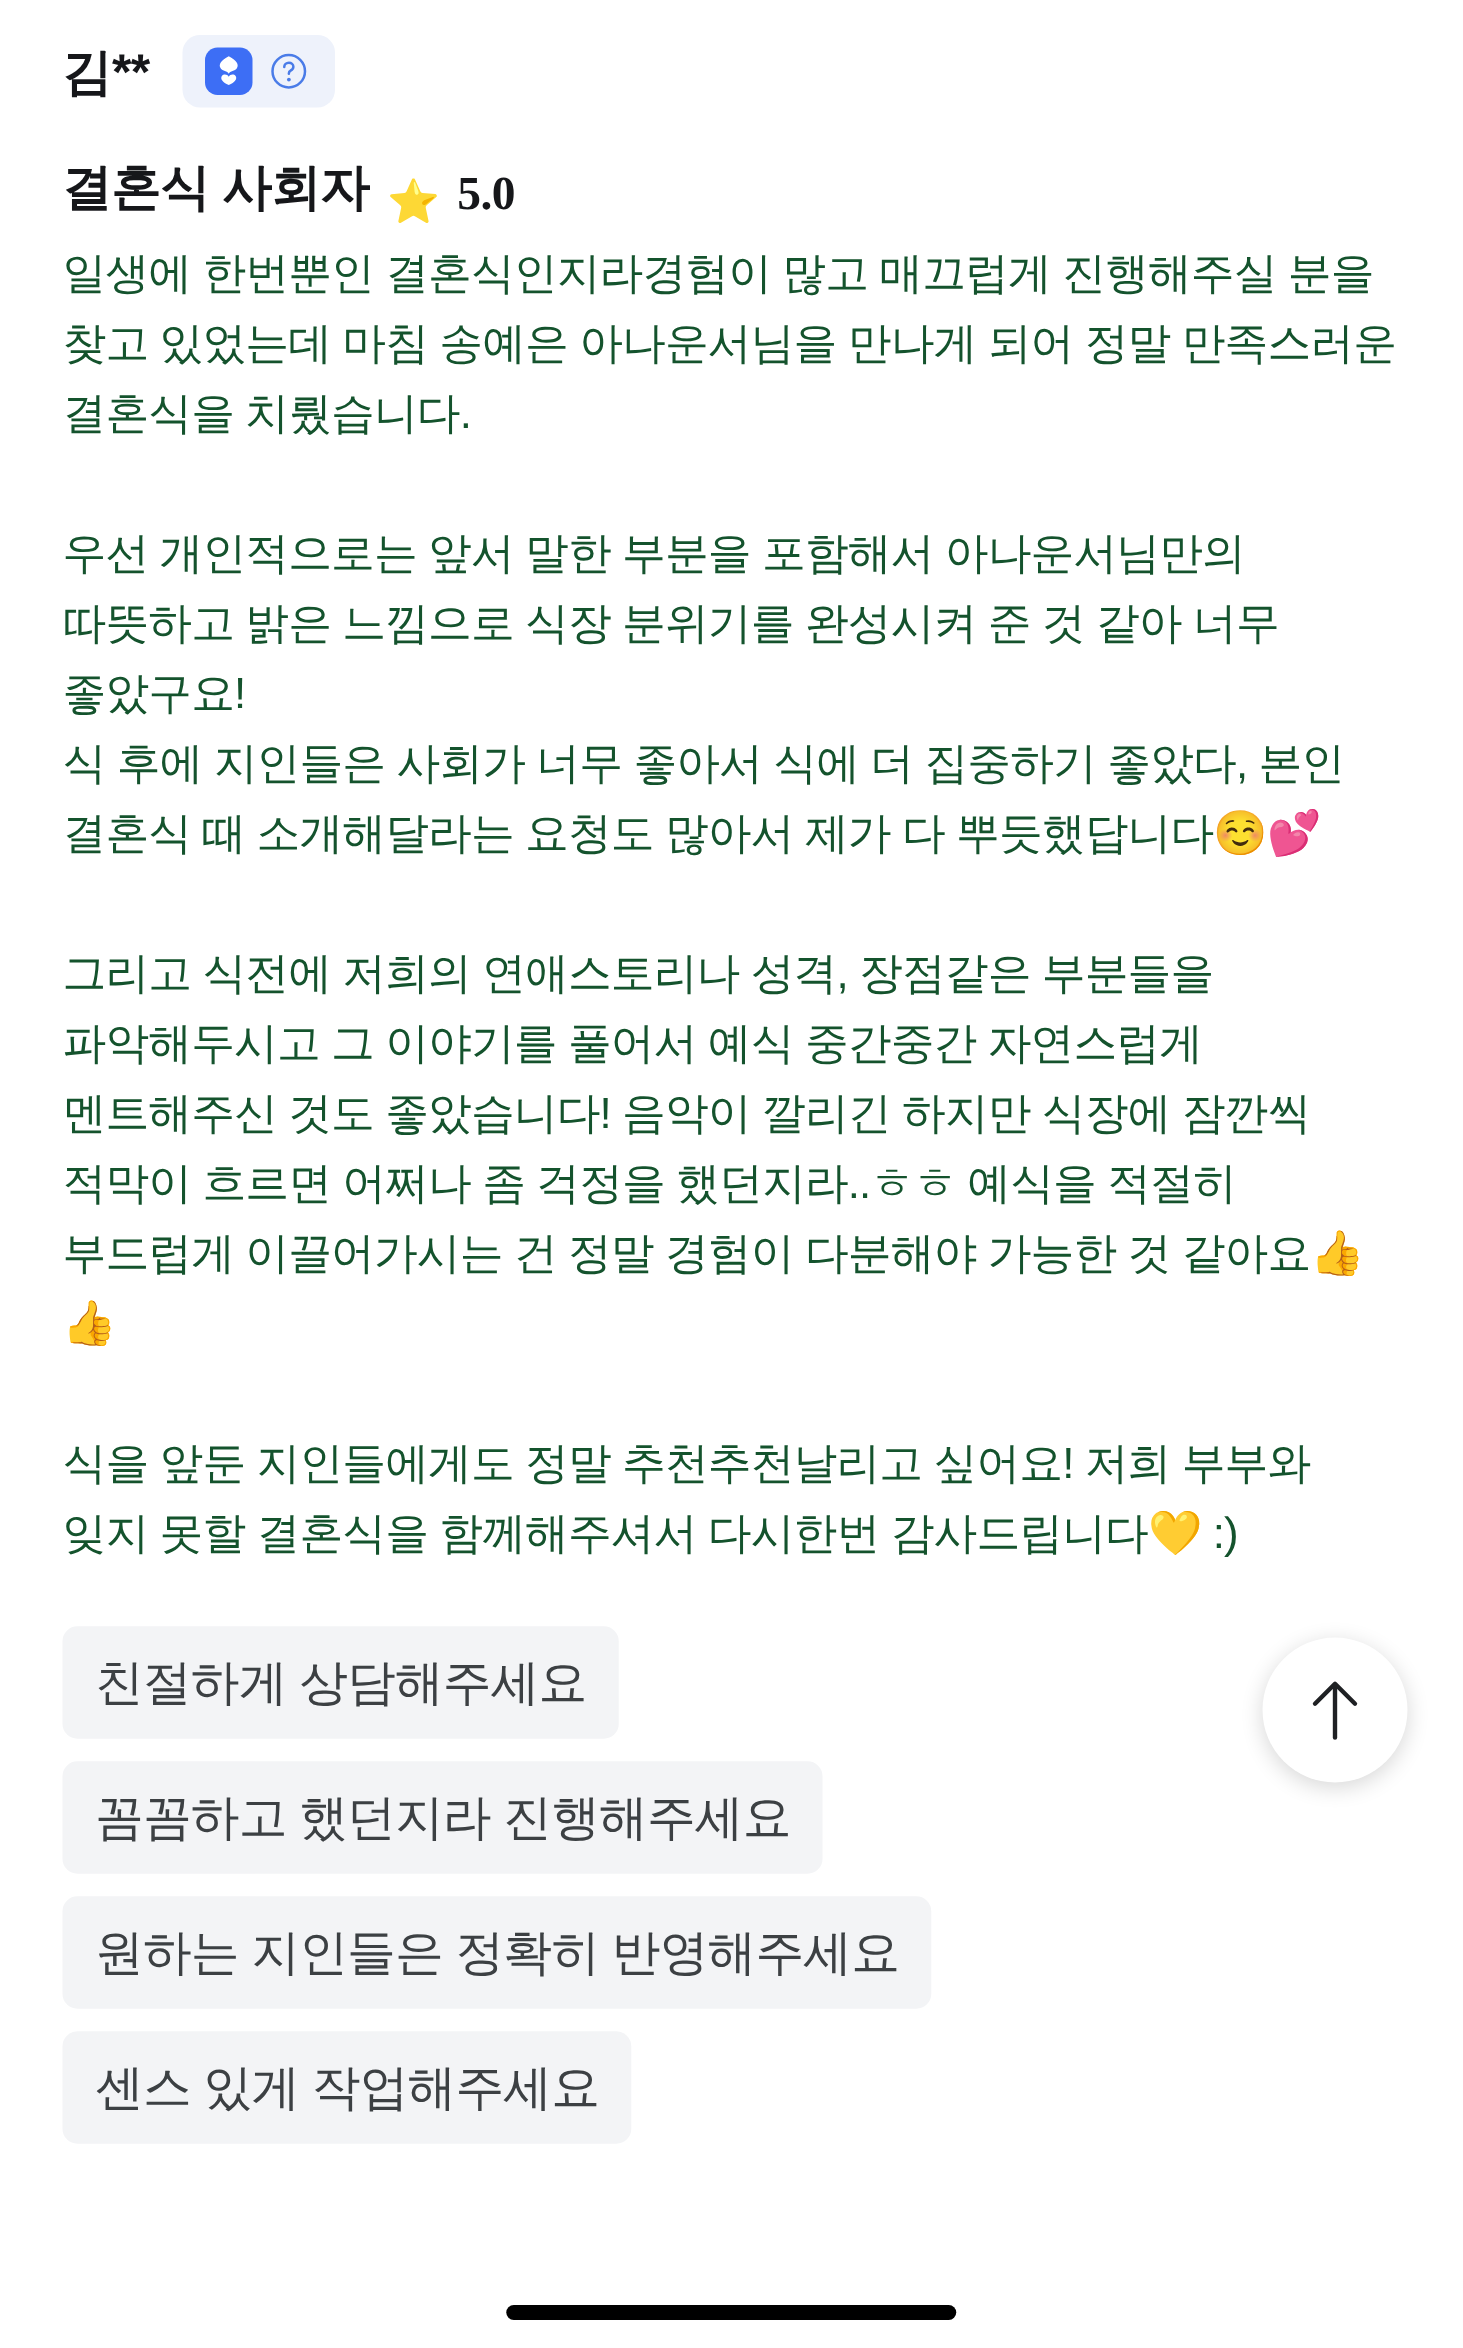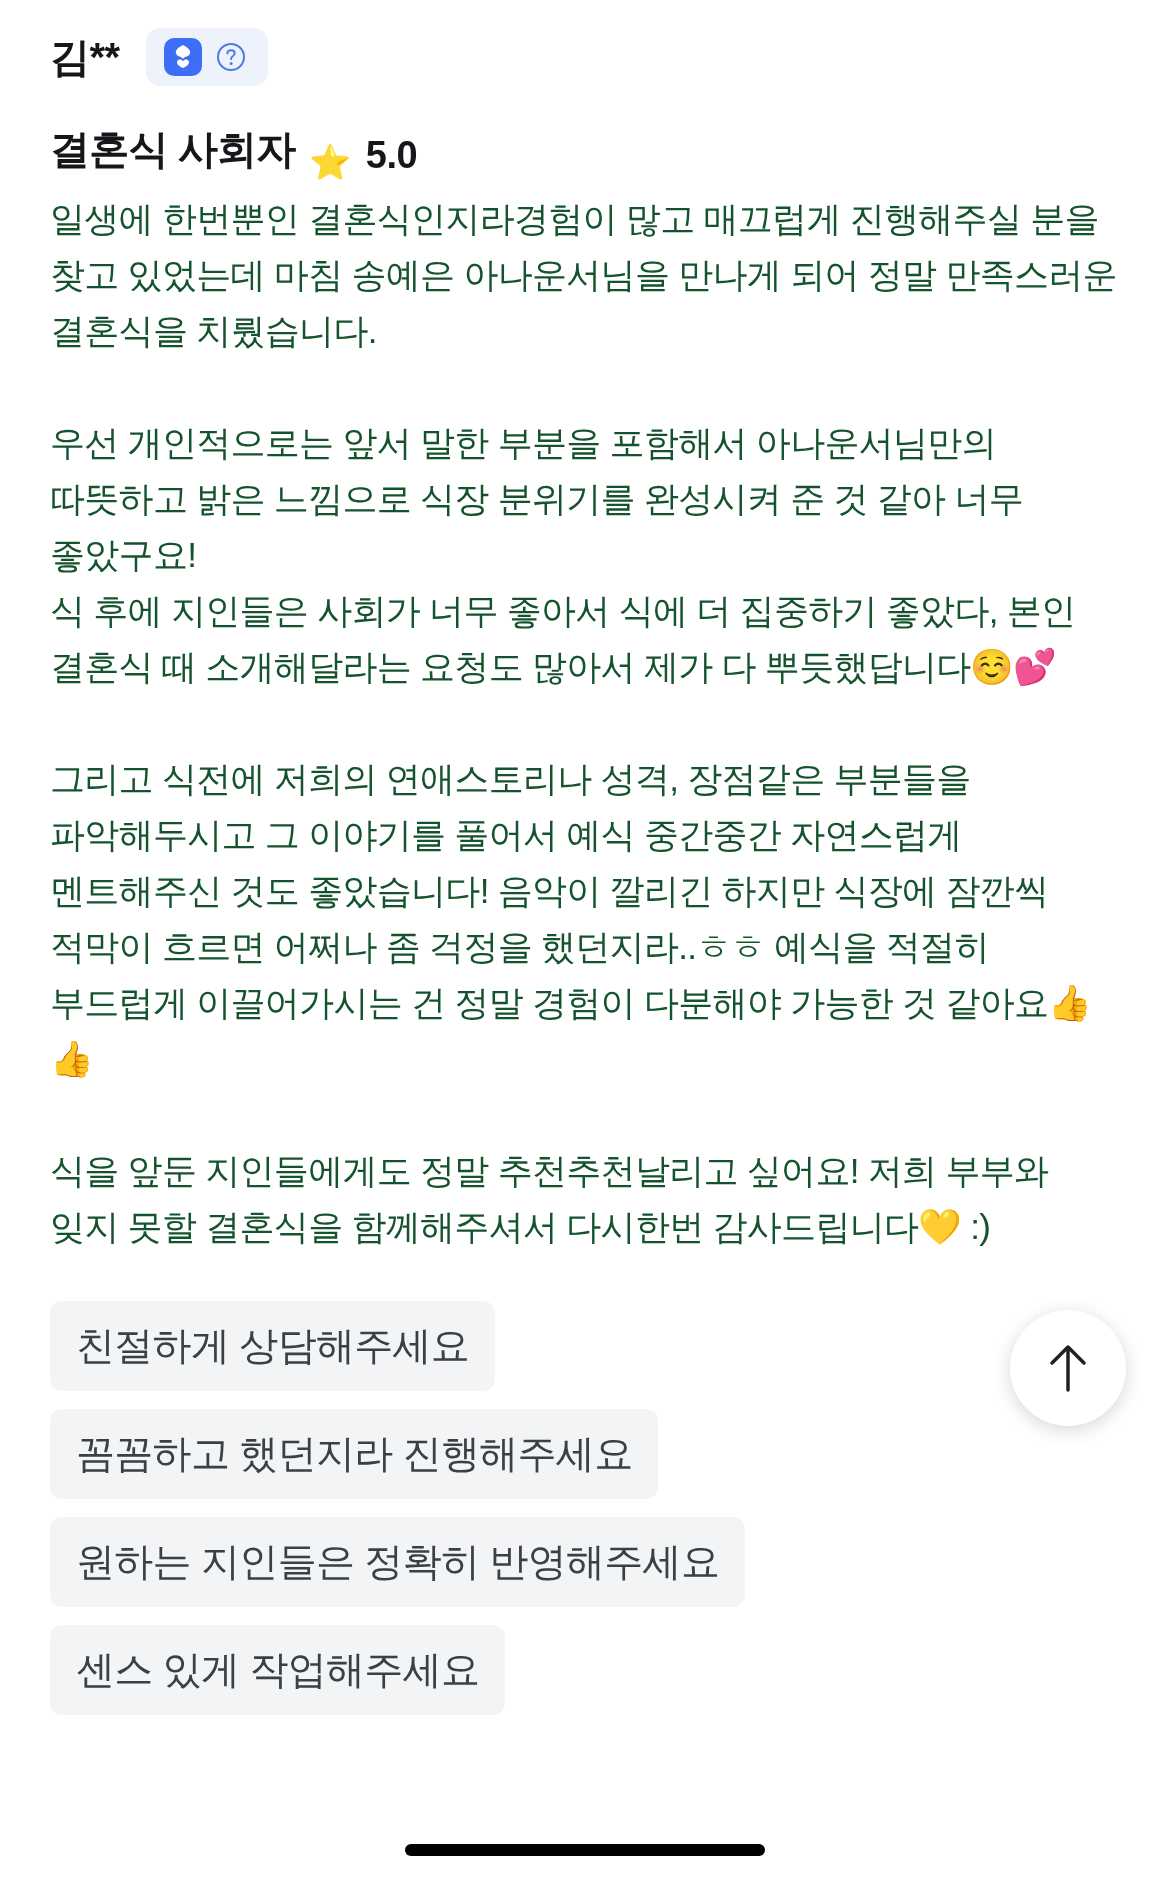--- a/index.html
+++ b/index.html
@@ -90,20 +90,21 @@
     font-size: 34px;
     line-height: 1;
     position: relative;
     top: 2px;
   }
   .rating-value {
     font-size: 38px;
     font-weight: 700;
     color: #16171a;
     letter-spacing: -0.5px;
+    font-family: Liberation Serif, serif;
   }
 
   
   .review-body {
     margin-top: 14px;
     font-size: 35px;
     line-height: 1.60;
     letter-spacing: -0.7px;
     color: #14532d;
     white-space: pre-wrap;

